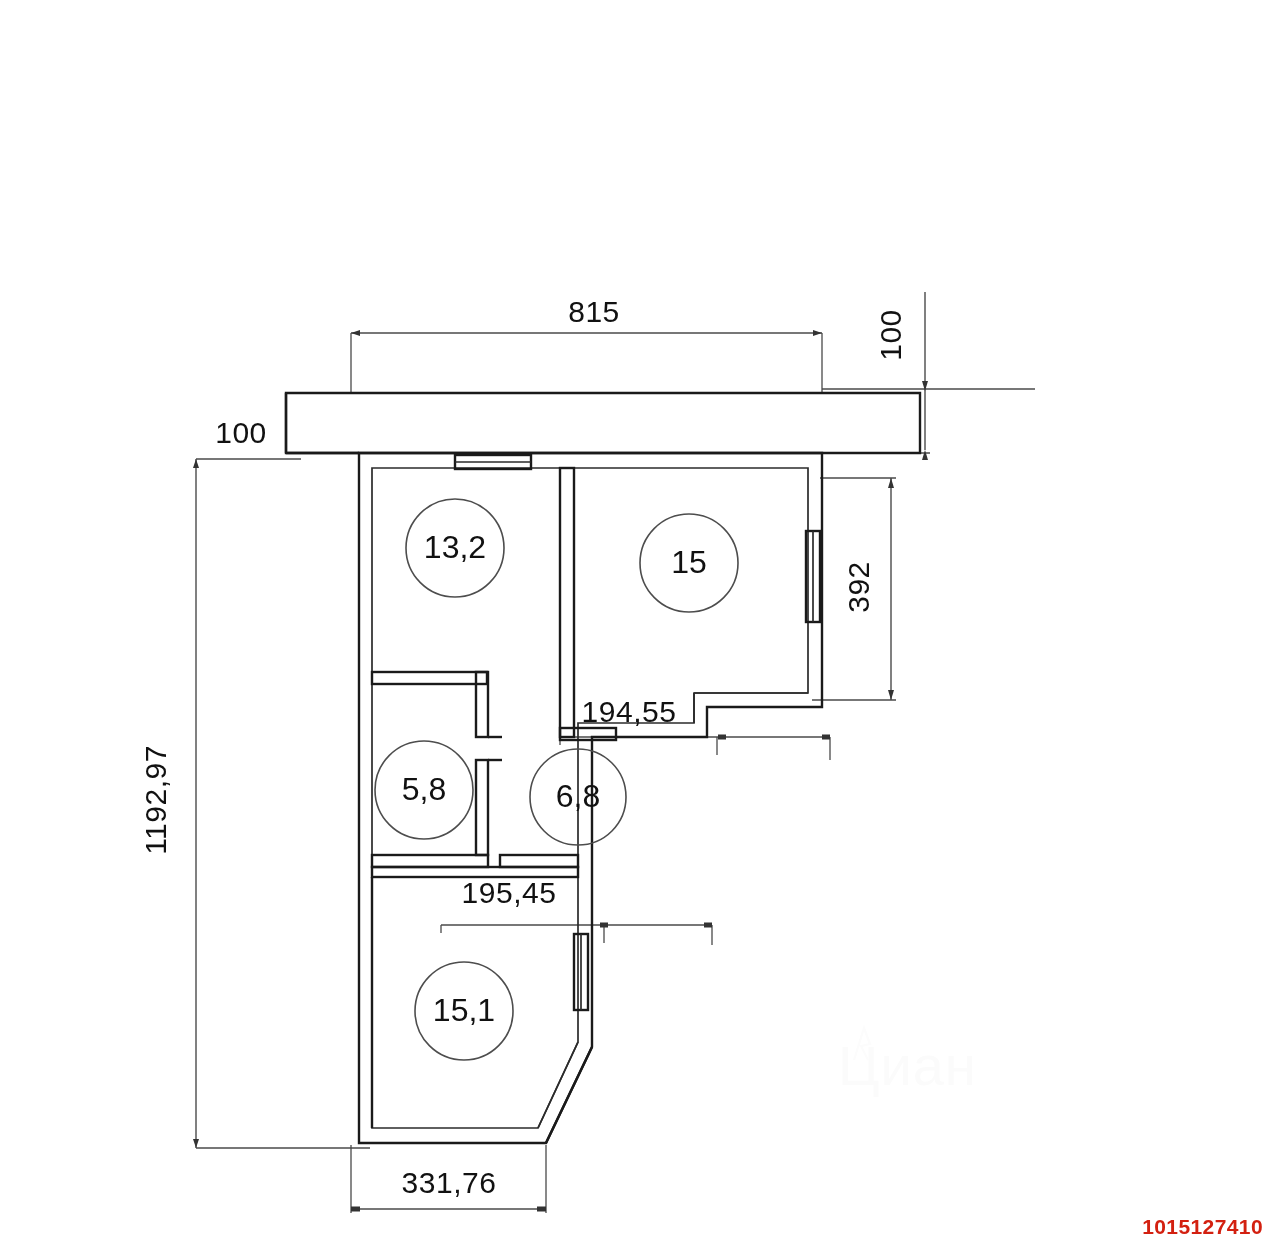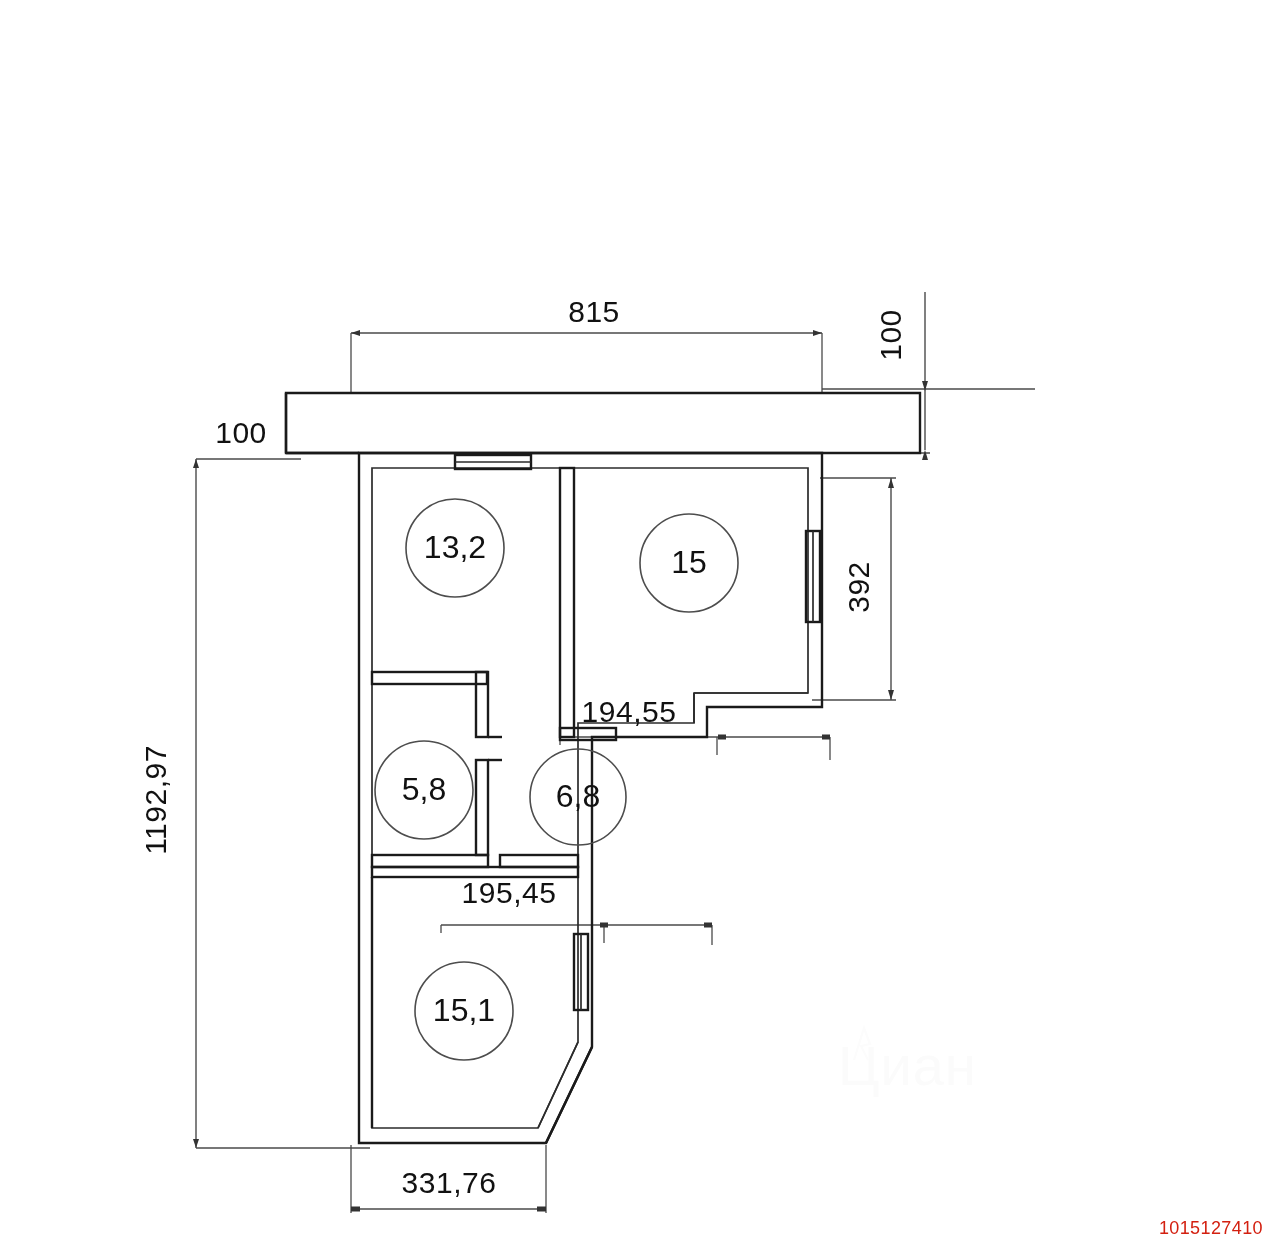--- a/index.html
+++ b/index.html
@@ -72,22 +72,22 @@
     top: 1022px;
     width: 34px;
     height: 42px;
     user-select: none;
   }
   .listing-id {
     position: absolute;
     right: 17px;
     bottom: 12px;
     font-family: "Liberation Sans", sans-serif;
-    font-size: 18px;
-    font-weight: normal;
+    font-size: 21px;
+    font-weight: bold;
     color: #d32010;
     letter-spacing: 0.4px;
   }
 </style>
 </head>
 <body>
 
 <div id="page">
 
 

